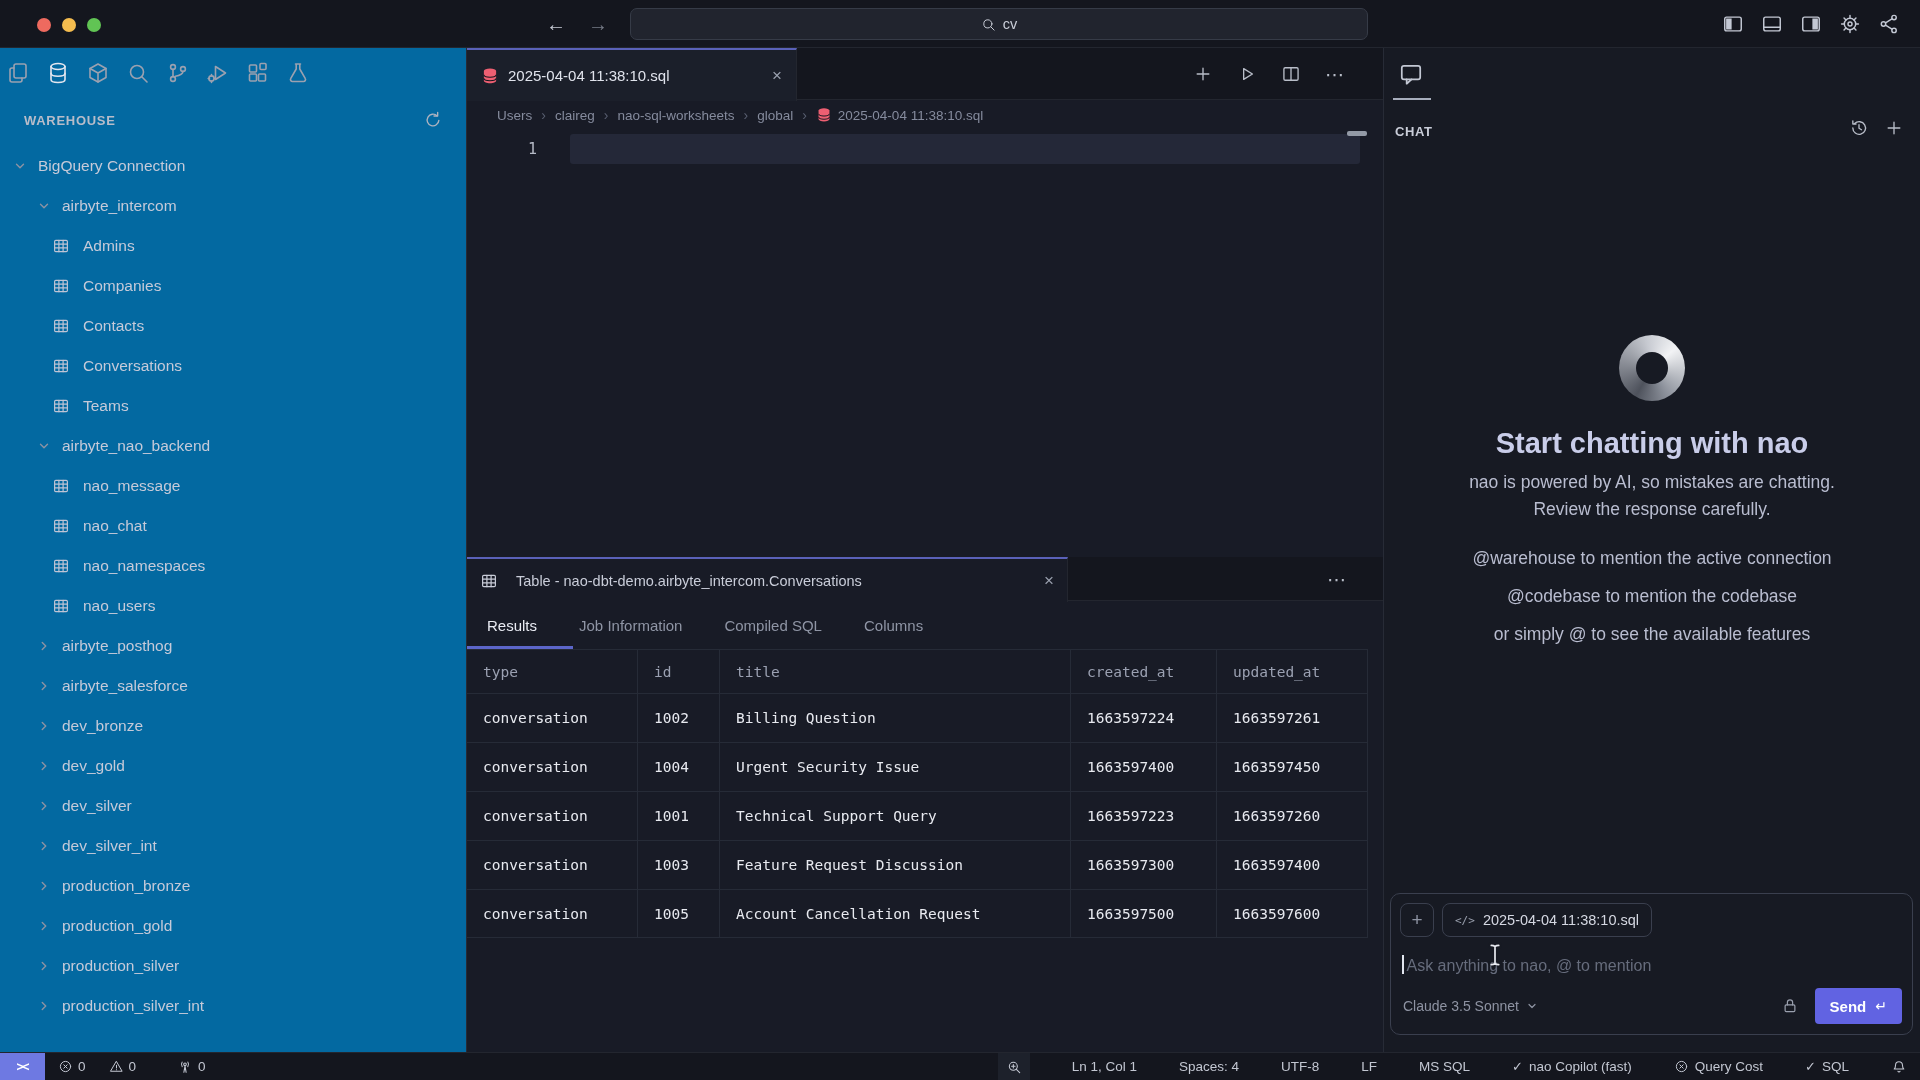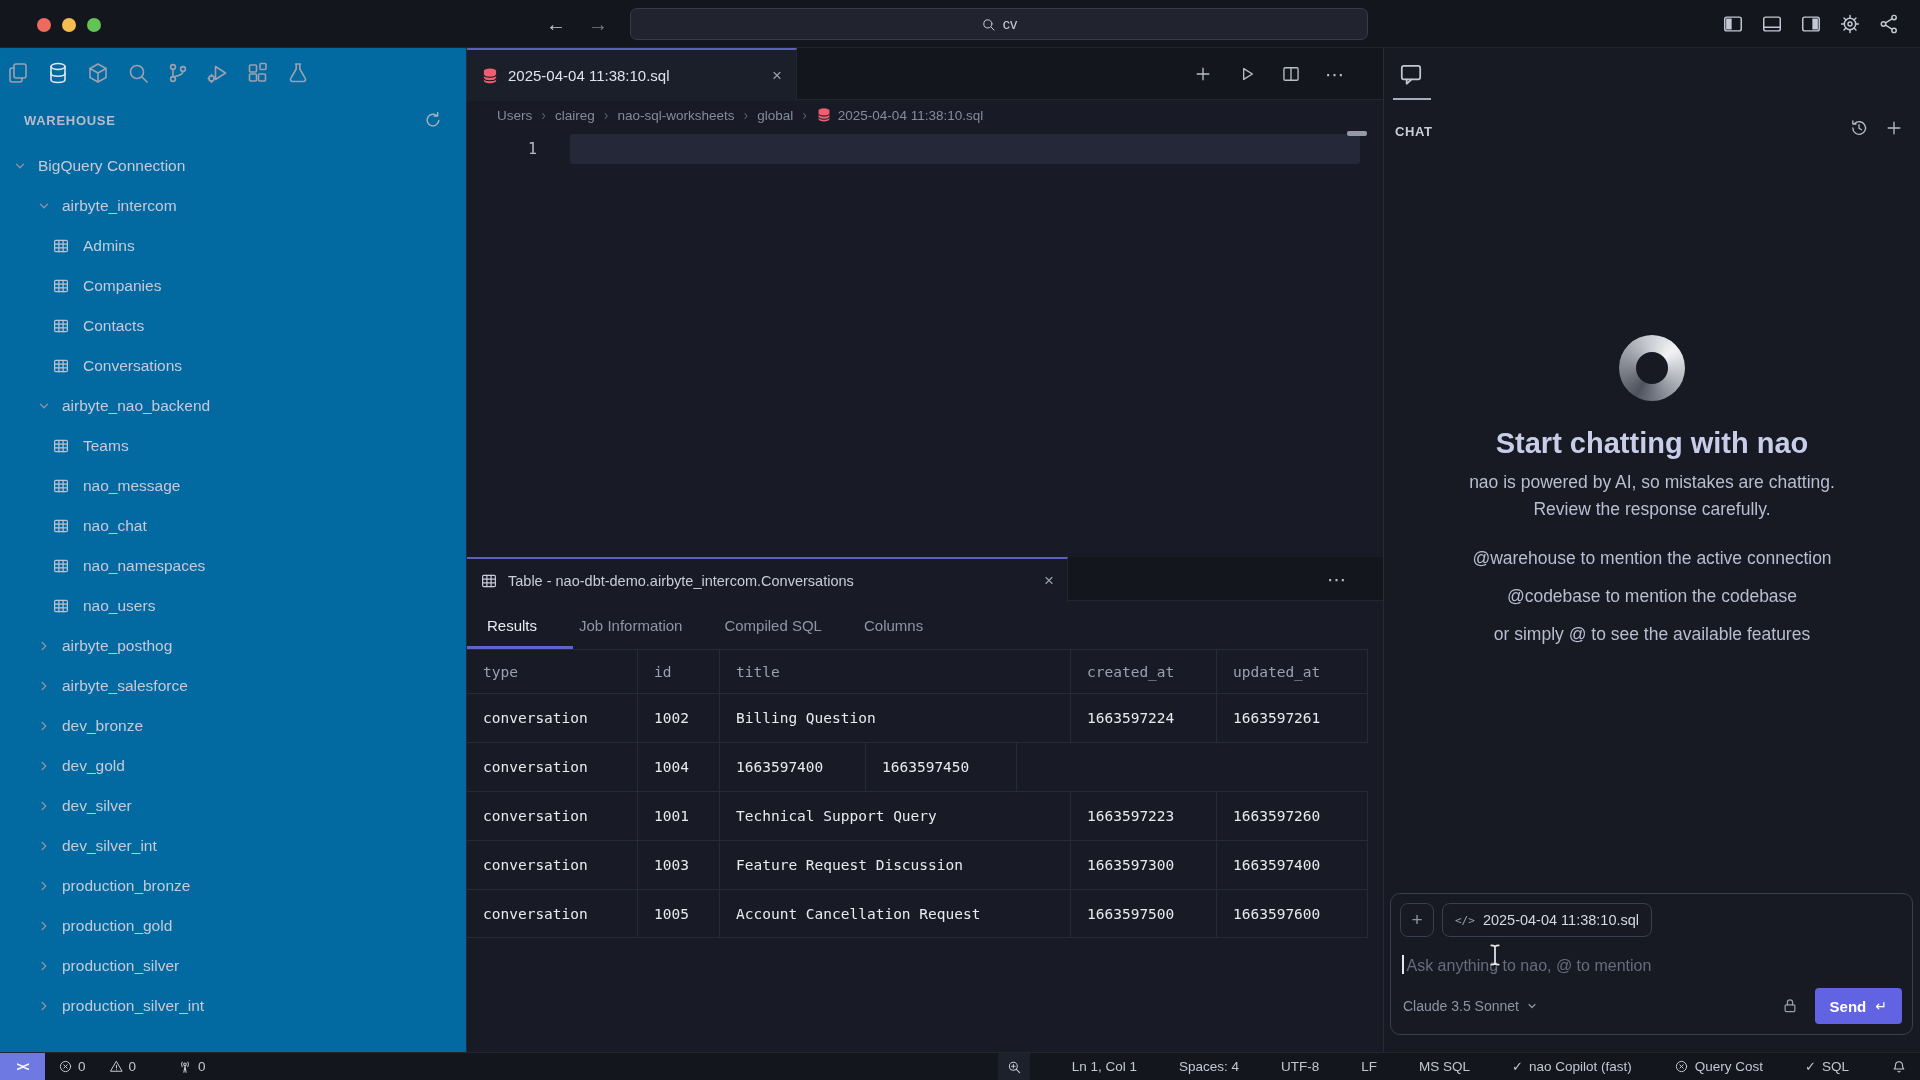--- a/index.html
+++ b/index.html
@@ -52,21 +52,21 @@
   .breadcrumbs { height:30px; display:flex; align-items:center; gap:9px; padding-left:30px; font-size:13.5px; color:#858b9d; white-space:nowrap;text-align:right; }
   .crumb-sep { color:#585e70; font-size:14px; }
   .crumb-file { display:flex; align-items:center; gap:6px; }
 
   .editor-body { height:427px; position:relative; }
   .current-line { position:absolute; left:103px; right:23px; top:4px; height:30px; background:#242838; border-radius:3px; }
   .gutter-num { position:absolute; left:0; top:4px; width:70px; height:30px; line-height:30px; text-align:right; font-family:"DejaVu Sans Mono",monospace; font-size:15px; color:#b5bac6; }
   .scroll-thumb { position:absolute; right:16px; top:1px; width:20px; height:5px; border-radius:2px; background:#939aa6; }
 
   .panel-tabbar { height:44px; background:#14161e; border-bottom:1px solid #23262f; display:flex; position:relative; }
-  .panel-tab { width:601px; height:45px; margin-bottom:-1px; background:#181b26; border-top:2px solid #5a61b8; border-right:1px solid #23262f; display:flex; align-items:center; gap:10px; padding:0 13px; font-size:14.5px; color:#c9cdd9; white-space:nowrap; }
+  .panel-tab { width:601px; height:45px; margin-bottom:-1px; background:#181b26; border-top:2px solid #5a61b8; border-right:1px solid #23262f; display:flex; align-items:center; gap:18px; padding:0 13px; font-size:14.5px; color:#c9cdd9; white-space:nowrap; }
   .panel-more { position:absolute; right:36px; top:0; height:44px; display:flex; align-items:center; }
 
   .results-tabs { height:48px; display:flex; align-items:center; gap:42px; padding-left:20px; font-size:15px; color:#8f95a5; position:relative; }
   .rtab.active { color:#e9ebf3; }
   .rtab-underline { position:absolute; left:0; bottom:0; width:106px; height:3px; background:#5c66c9; }
 
   .data-table { width:901px; font-family:"DejaVu Sans Mono",monospace; font-size:14.5px; }
   .trow { display:flex; border-top:1px solid #262b37; height:49px; }
   .trow.thead { height:44px; color:#9ba1b2; }
   .trow:last-child { border-bottom:1px solid #262b37; }
@@ -289,36 +289,36 @@
         </div>
         <div class="tree-item lvl2">
           <i class="ic ic18 tbl">
               <svg viewBox="0 0 24 24" fill="none" stroke="currentColor" stroke-width="1.6" stroke-linecap="round" stroke-linejoin="round">
                 <rect x="3.5" y="4.5" width="17" height="15" rx="1.5"></rect>
                 <path d="M3.5 9.5h17M3.5 14.5h17M9.2 4.5v15M14.8 4.5v15"></path>
               </svg>
             </i>
           <span class="tlabel">Conversations</span>
         </div>
+        <div class="tree-item lvl2">
+          <i class="ic ic18 tbl">
+              <svg viewBox="0 0 24 24" fill="none" stroke="currentColor" stroke-width="1.6" stroke-linecap="round" stroke-linejoin="round">
+                <rect x="3.5" y="4.5" width="17" height="15" rx="1.5"></rect>
+                <path d="M3.5 9.5h17M3.5 14.5h17M9.2 4.5v15M14.8 4.5v15"></path>
+              </svg>
+            </i>
+          <span class="tlabel">Teams</span>
+        </div>
         <div class="tree-item lvl1">
           <i class="ic ic14 twisty">
               <svg viewBox="0 0 16 16" fill="none" stroke="currentColor" stroke-width="1.6" stroke-linecap="round" stroke-linejoin="round">
                 <path d="M4 6l4 4 4-4"></path>
               </svg>
             </i>
           <span class="tlabel">airbyte_nao_backend</span>
-        </div>
-        <div class="tree-item lvl2">
-          <i class="ic ic18 tbl">
-              <svg viewBox="0 0 24 24" fill="none" stroke="currentColor" stroke-width="1.6" stroke-linecap="round" stroke-linejoin="round">
-                <rect x="3.5" y="4.5" width="17" height="15" rx="1.5"></rect>
-                <path d="M3.5 9.5h17M3.5 14.5h17M9.2 4.5v15M14.8 4.5v15"></path>
-              </svg>
-            </i>
-          <span class="tlabel">Teams</span>
         </div>
         <div class="tree-item lvl2">
           <i class="ic ic18 tbl">
               <svg viewBox="0 0 24 24" fill="none" stroke="currentColor" stroke-width="1.6" stroke-linecap="round" stroke-linejoin="round">
                 <rect x="3.5" y="4.5" width="17" height="15" rx="1.5"></rect>
                 <path d="M3.5 9.5h17M3.5 14.5h17M9.2 4.5v15M14.8 4.5v15"></path>
               </svg>
             </i>
           <span class="tlabel">nao_message</span>
         </div>
@@ -528,20 +528,21 @@
         <div class="trow">
           <span class="tcell c1">conversation</span>
           <span class="tcell c2">1002</span>
           <span class="tcell c3">Billing Question</span>
           <span class="tcell c4">1663597224</span>
           <span class="tcell c5">1663597261</span>
         </div>
         <div class="trow">
           <span class="tcell c1">conversation</span>
           <span class="tcell c2">1004</span>
+          <span class="tcell c3">Urgent Security Issue</span>
           <span class="tcell c4">1663597400</span>
           <span class="tcell c5">1663597450</span>
         </div>
         <div class="trow">
           <span class="tcell c1">conversation</span>
           <span class="tcell c2">1001</span>
           <span class="tcell c3">Technical Support Query</span>
           <span class="tcell c4">1663597223</span>
           <span class="tcell c5">1663597260</span>
         </div>

